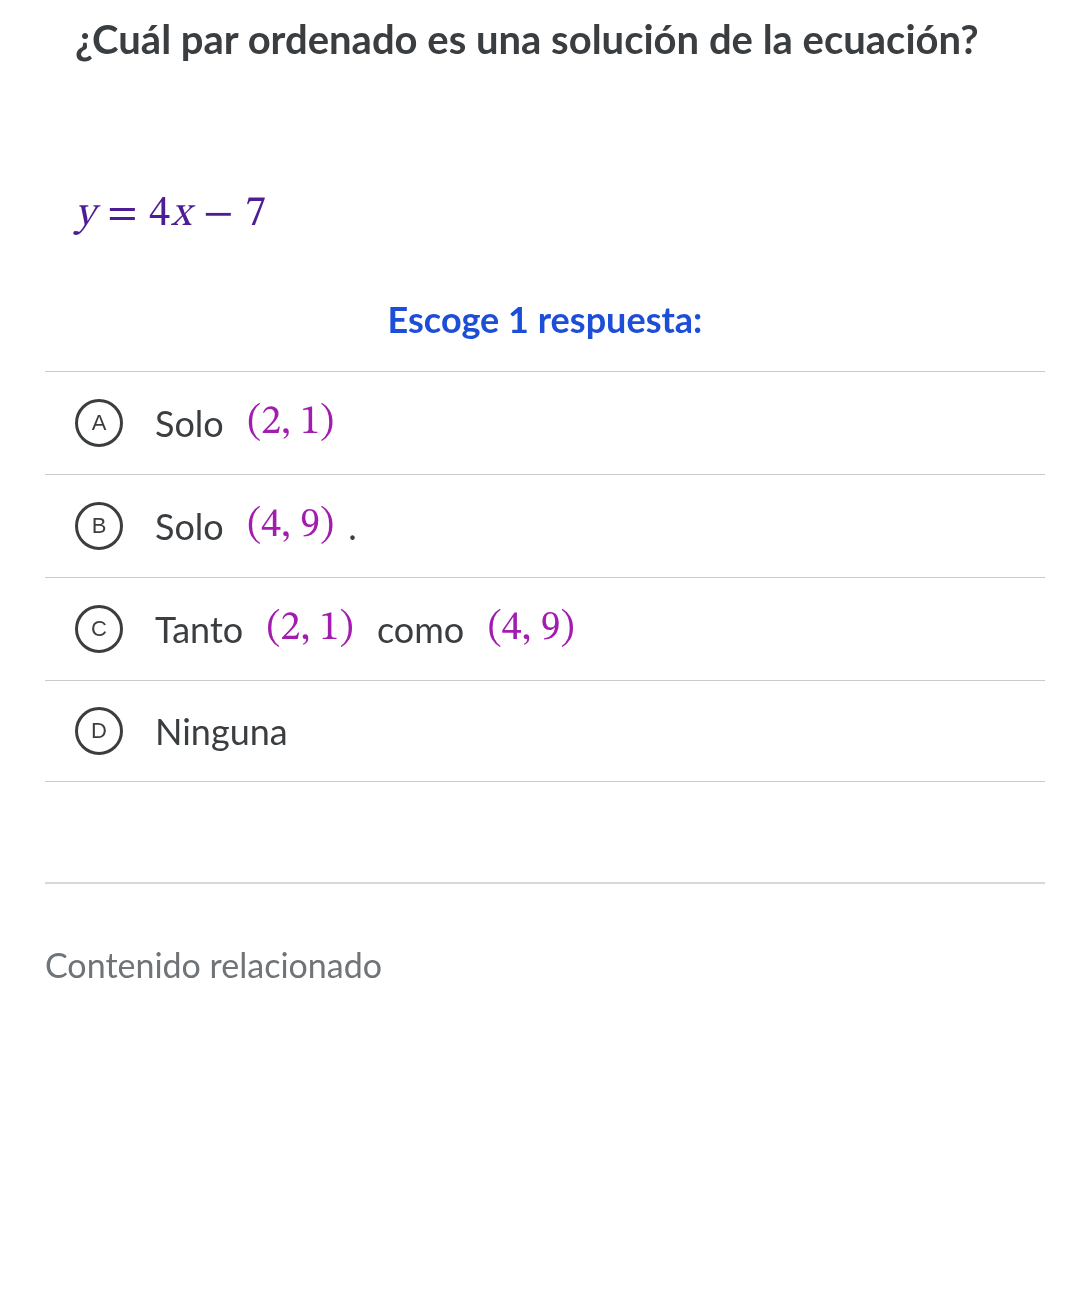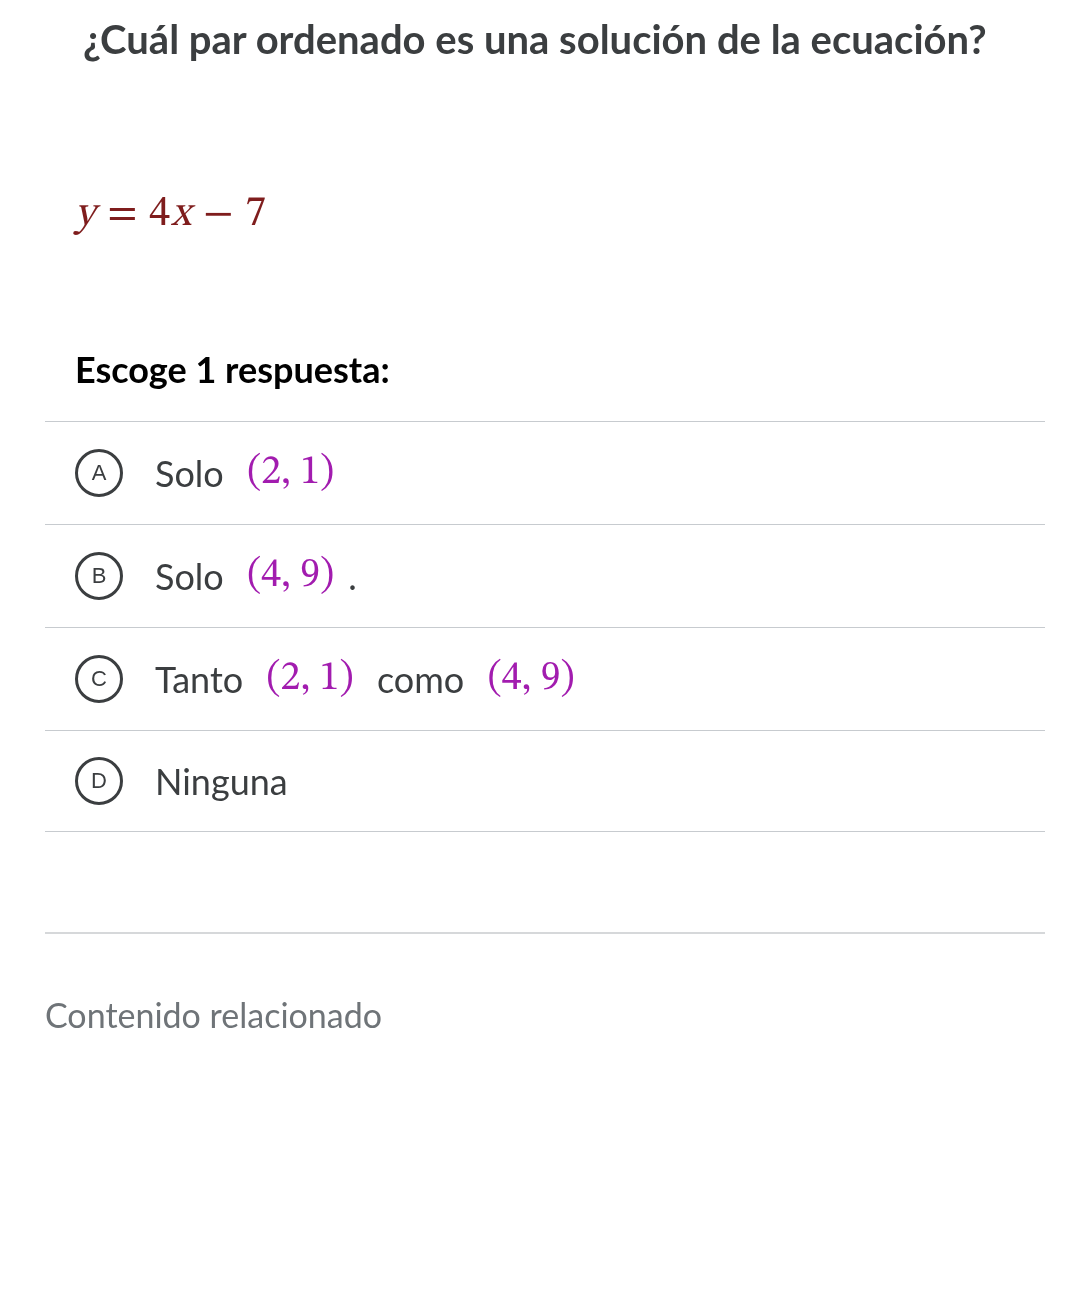--- a/index.html
+++ b/index.html
@@ -9,35 +9,35 @@
       width: 1090px;
       padding: 10px 0 0 0;
     }
     .container { padding: 0 75px; }
     .question-title {
       font-size: 40px;
       font-weight: 700;
       color: #3b3e40;
       line-height: 1.45;
       margin-bottom: 120px;
-      margin-left: 8px;
     }
     .equation {
       font-family: "STIX Two Math", "Cambria Math", Georgia, serif;
       font-size: 42px;
-      color: #7f1d1d;
-      margin-bottom: 106px;
+      color: #4c1d95;
+      margin-bottom: 56px;
       letter-spacing: 1px;
     }
     .equation .mi { font-style: italic; }
     .prompt {
       font-size: 36px;
       font-weight: 700;
-      color: #000000;
+      color: #1d4ed8;
       margin-bottom: 30px;
+      text-align: center;
     }
     .choices { margin: 0 -30px; }
     .choice {
       display: flex;
       align-items: center;
       gap: 32px;
       border-top: 1px solid #c7cbcf;
       padding: 26px 30px;
       cursor: pointer;
     }

